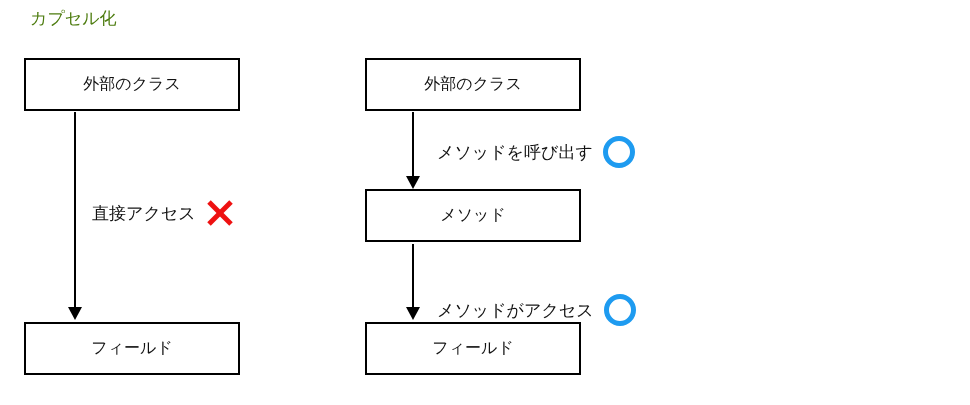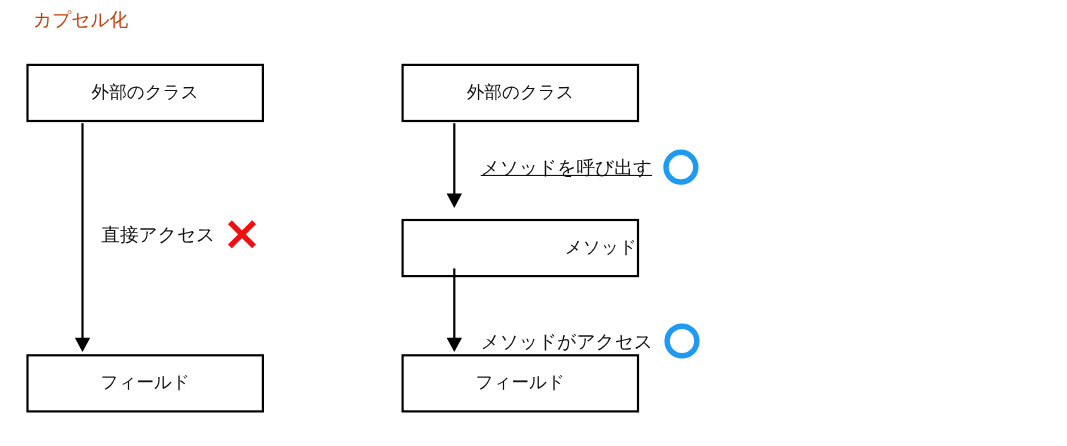--- a/index.html
+++ b/index.html
@@ -6,34 +6,34 @@
   .canvas{
     position:relative;
     width:970px;height:405px;
     background:#ffffff;
     font-family:"Liberation Sans","DejaVu Sans",sans-serif;
     color:#111111;
     overflow:hidden;
   }
   .title{
     position:absolute;left:30px;top:9px;
-    font-size:17px;line-height:20px;color:#c2410c;
+    font-size:17px;line-height:20px;color:#4d7c0f;
   }
   .node{
     position:absolute;
     width:212px;height:49px;
     border:2px solid #000000;
     background:#ffffff;
     display:flex;align-items:center;justify-content:center;
     font-size:16px;color:#111111;
   }
   .l-top   {left:24px; top:58px;}
   .l-bottom{left:24px; top:322px;}
   .r-top   {left:365px;top:58px;}
-  .r-mid   {left:365px;top:199px;justify-content:flex-end;}
+  .r-mid   {left:365px;top:189px;}
   .r-bottom{left:365px;top:322px;}
 
   .arrow{position:absolute;width:14px;}
   .arrow .shaft{
     position:absolute;left:6px;top:0;
     width:2px;background:#000000;
   }
   .arrow .head{
     position:absolute;left:0;bottom:0;
     width:0;height:0;
@@ -47,21 +47,21 @@
   .arrow-r1 .shaft{height:65px;}
   .arrow-r2{left:406px;top:244px;height:76px;}
   .arrow-r2 .shaft{height:64px;}
 
   .edge-label{
     position:absolute;
     display:flex;align-items:center;gap:10px;
     font-size:17px;color:#111111;white-space:nowrap;
   }
   .lbl-direct {left:92px; top:197px;height:32px;}
-  .lbl-call   {left:437px;top:136px;height:32px;text-decoration:underline;}
+  .lbl-call   {left:437px;top:136px;height:32px;}
   .lbl-maccess{left:437px;top:266px;height:32px;margin-top:28px;}
 
   .cross-icon{width:28px;height:28px;display:block;}
   .circle-icon{
     width:22px;height:22px;
     border:5px solid var(--circle-color,#1e9bf0);
     border-radius:50%;
     background:transparent;
     box-sizing:content-box;
   }

